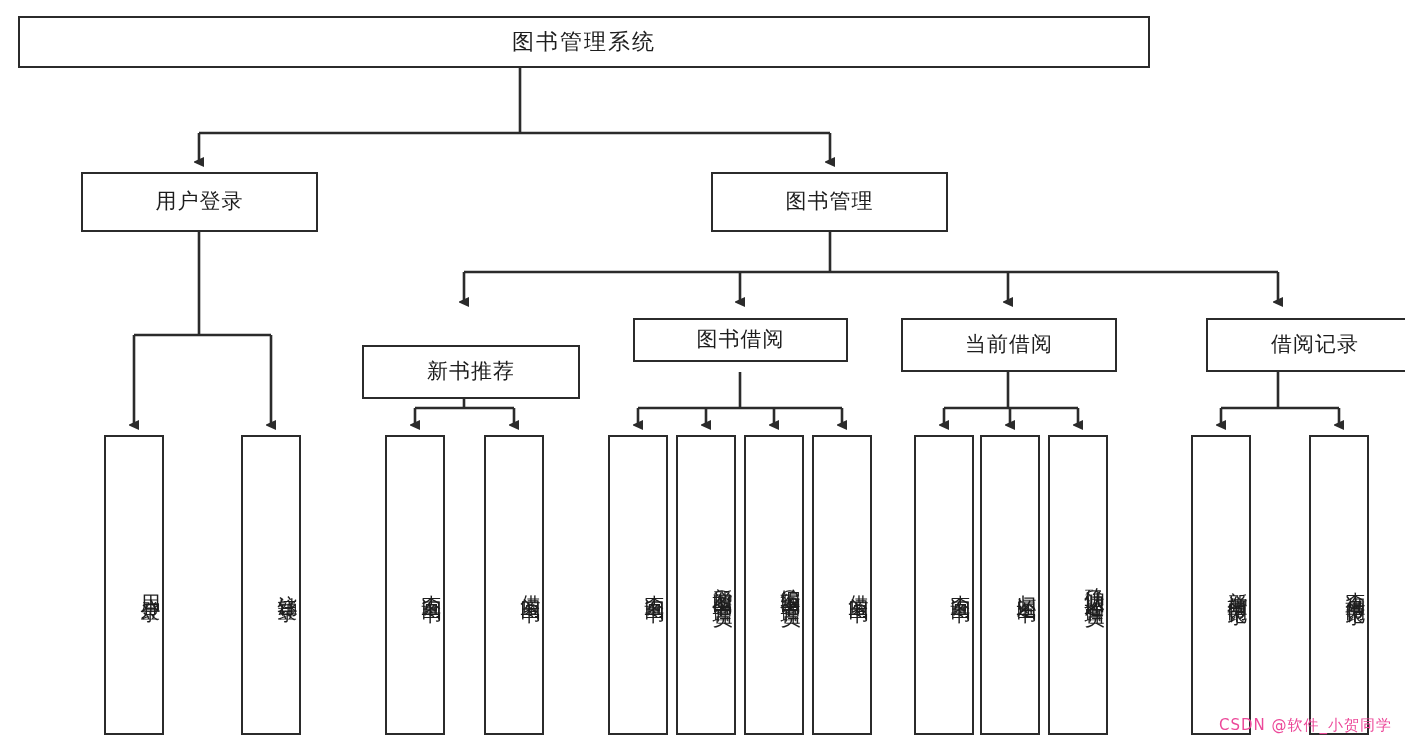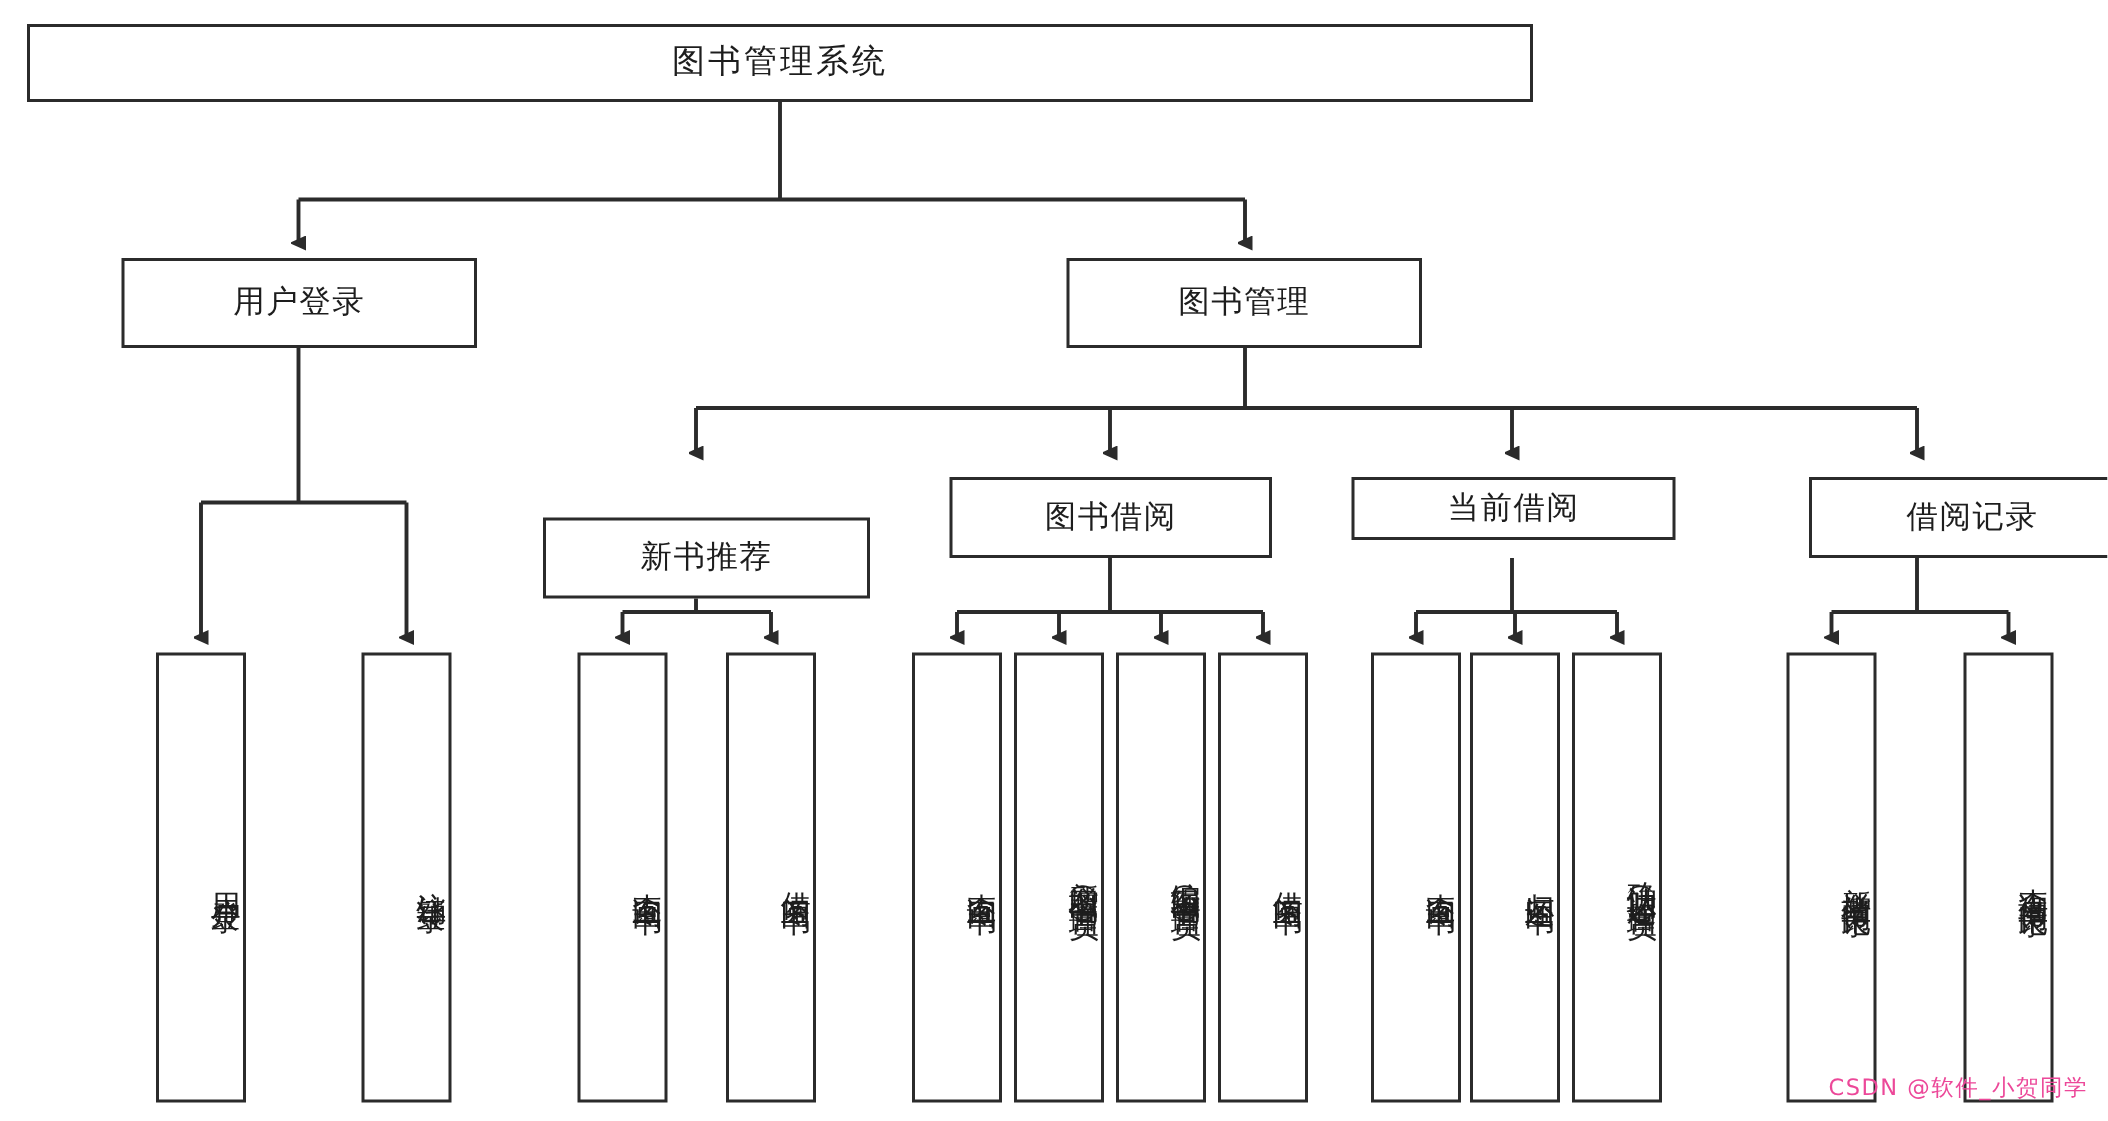--- a/index.html
+++ b/index.html
@@ -115,38 +115,38 @@
       <path d="M1010,408 L1010,425" marker-end="url(#arrow)"></path>
       <path d="M1078,408 L1078,425" marker-end="url(#arrow)"></path>
 
       <path d="M1278,372 L1278,408"></path>
       <path d="M1221,408 L1339,408"></path>
       <path d="M1221,408 L1221,425" marker-end="url(#arrow)"></path>
       <path d="M1339,408 L1339,425" marker-end="url(#arrow)"></path>
     </g>
   </svg>
 
-  <div class="node h root" style="left:18px;top:16px;width:1004px;height:52px;">
+  <div class="node h root" style="left:18px;top:16px;width:1132px;height:52px;">
     <span>图书管理系统</span>
   </div>
 
   <div class="node h" style="left:81px;top:172px;width:237px;height:60px;">
     <span>用户登录</span>
   </div>
   <div class="node h" style="left:711px;top:172px;width:237px;height:60px;">
     <span>图书管理</span>
   </div>
 
   <div class="node h" style="left:362px;top:318px;width:218px;height:54px;margin-top:27px;">
     <span>新书推荐</span>
   </div>
-  <div class="node h" style="left:633px;top:318px;width:215px;height:54px;">
+  <div class="node h" style="left:633px;top:318px;width:215px;height:44px;">
     <span>图书借阅</span>
   </div>
-  <div class="node h" style="left:901px;top:318px;width:216px;height:42px;">
+  <div class="node h" style="left:901px;top:318px;width:216px;height:54px;">
     <span>当前借阅</span>
   </div>
   <div class="node h" style="left:1170px;top:318px;width:218px;height:54px;margin-left:36px;">
     <span>借阅记录</span>
   </div>
 
   <div class="node v" style="left:104px;top:435px;width:60px;height:300px;">
     <span>用户登录</span>
   </div>
   <div class="node v" style="left:241px;top:435px;width:60px;height:300px;">

